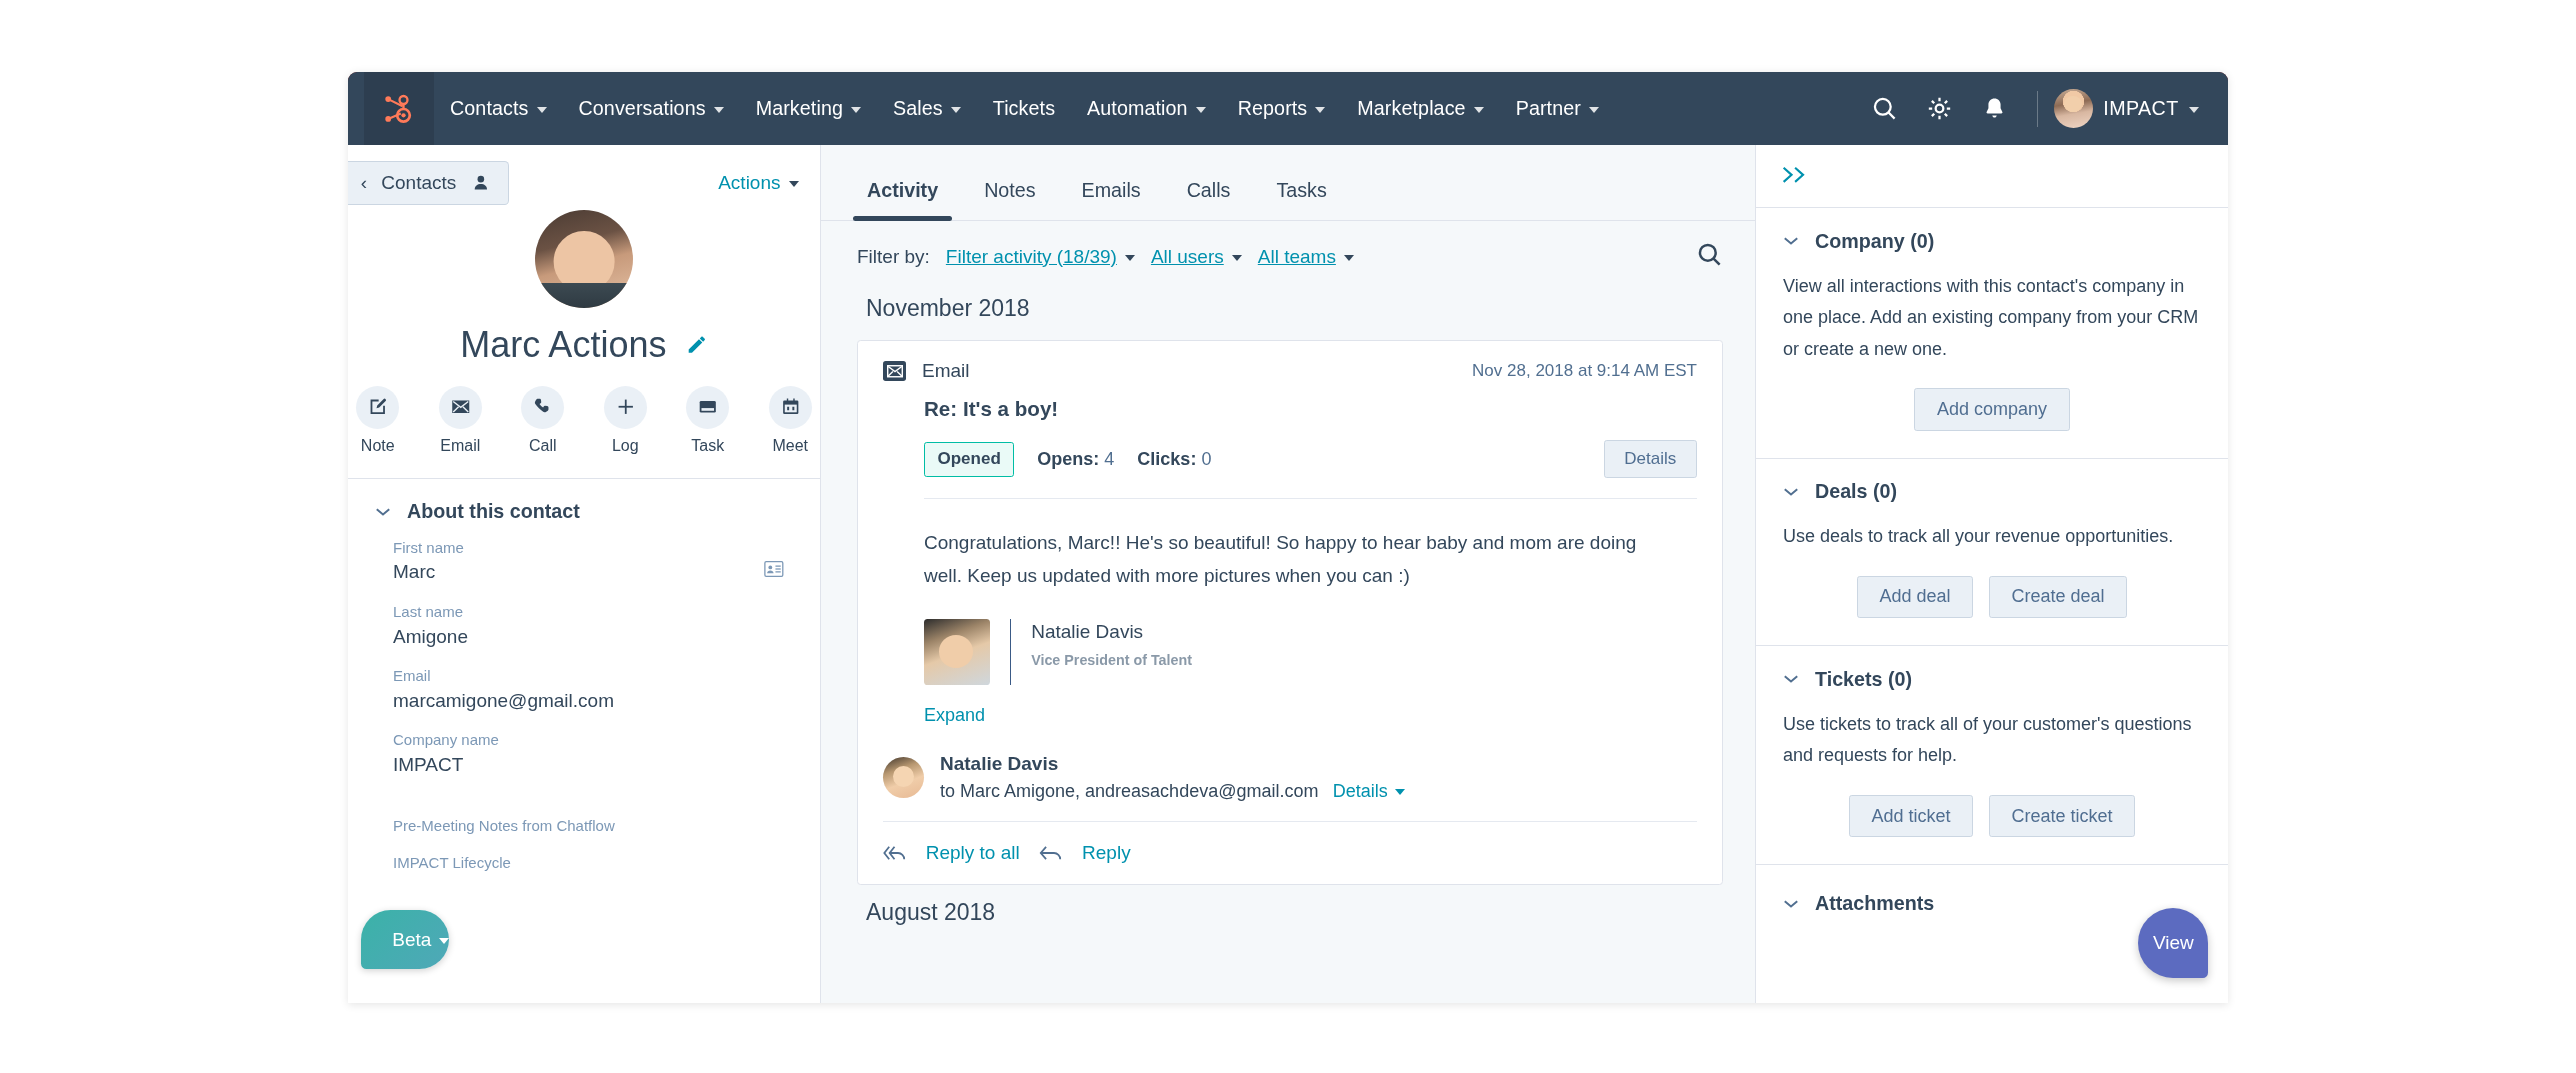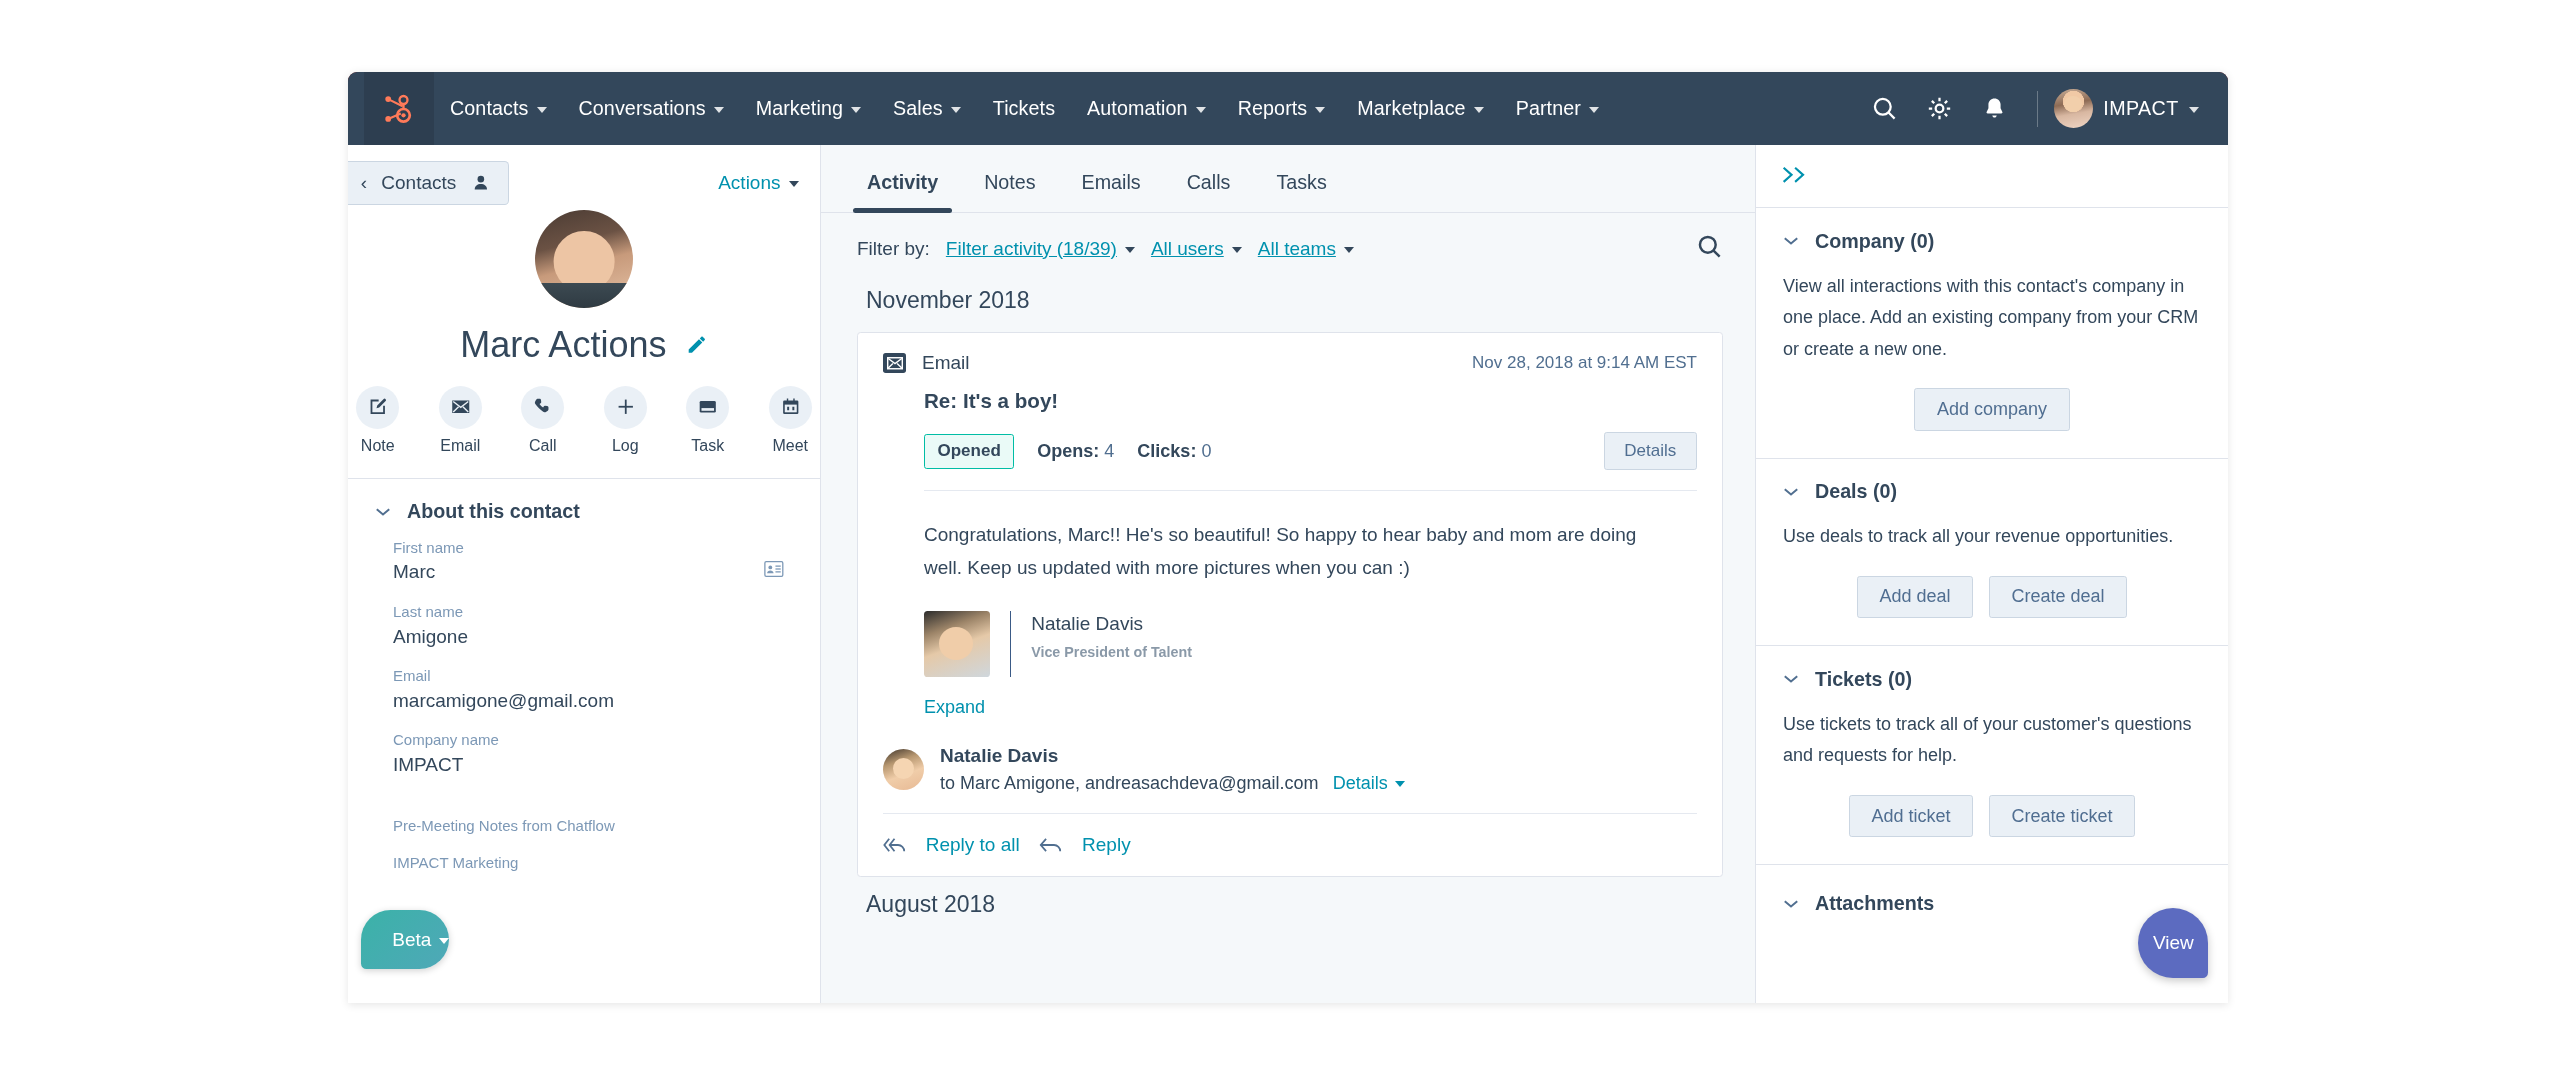--- a/index.html
+++ b/index.html
@@ -161,21 +161,21 @@
   }
   .caret-white {
     width:0;height:0;border-left:5.4px solid transparent;border-right:5.4px solid transparent;
     border-top:6.3px solid #fff; margin-top:2.7px;
   }
 
   
   .col-center { flex: 1; background:#f5f8fa; display:flex; flex-direction:column; overflow:hidden; }
   .tabs {
     display:flex; align-items:flex-end; gap: 0;
-    background:#f5f8fa; padding: 0 0 0 23px; height: 68px;
+    background:#f5f8fa; padding: 0 0 0 23px; height: 76px;
     border-bottom: 0.9px solid #dfe3eb; position: relative;
   }
   .tab {
     padding: 0 23px 18px 23px; font-size: 19.7px; color:#33475b;
     cursor:pointer; position: relative; align-self:flex-end;
   }
   .tab.active { font-weight: 700; }
   .tab.active::after {
     content:""; position:absolute; left:9px; right:9px; bottom:-0.9px;
     height: 4.5px; background:#33475b; border-radius:2.7px;
@@ -498,21 +498,21 @@
           </div>
           <div class="field">
             <div class="field-label">Company name</div>
             <div class="field-value">IMPACT</div>
           </div>
           <div class="field-gap"></div>
           <div class="field">
             <div class="field-label">Pre-Meeting Notes from Chatflow</div>
           </div>
           <div class="field">
-            <div class="field-label">IMPACT Marketing</div>
+            <div class="field-label">IMPACT Lifecycle</div>
           </div>
         </div>
 
         <div class="beta-bubble">
           <span>Beta</span>
           <i class="caret-white"></i>
         </div>
       </div>
 
       <div class="col-center">

